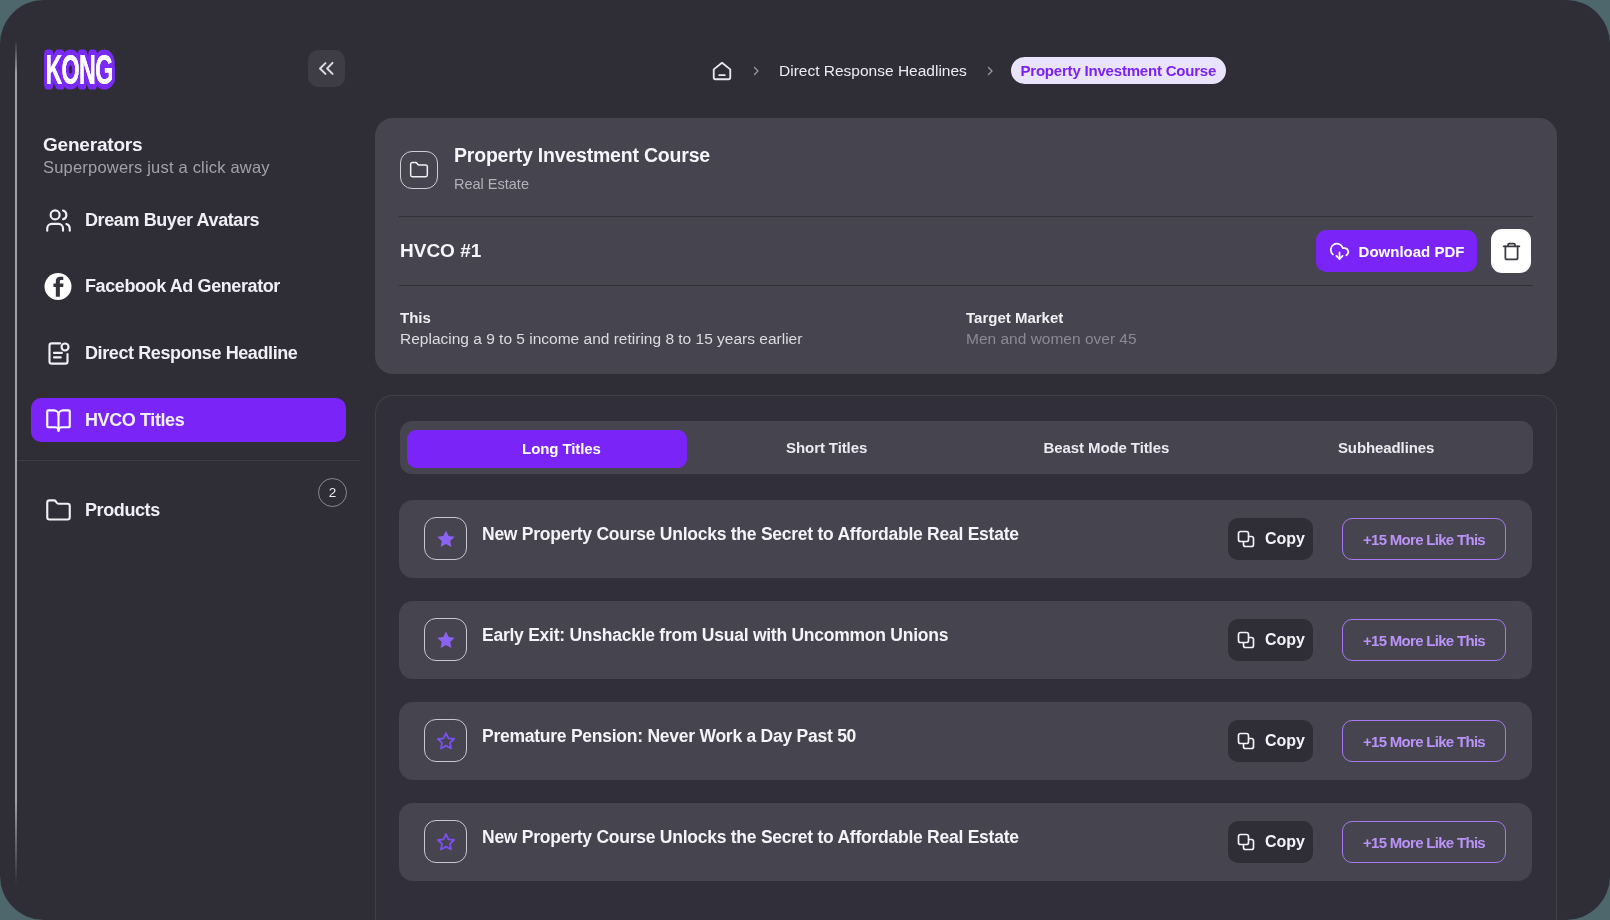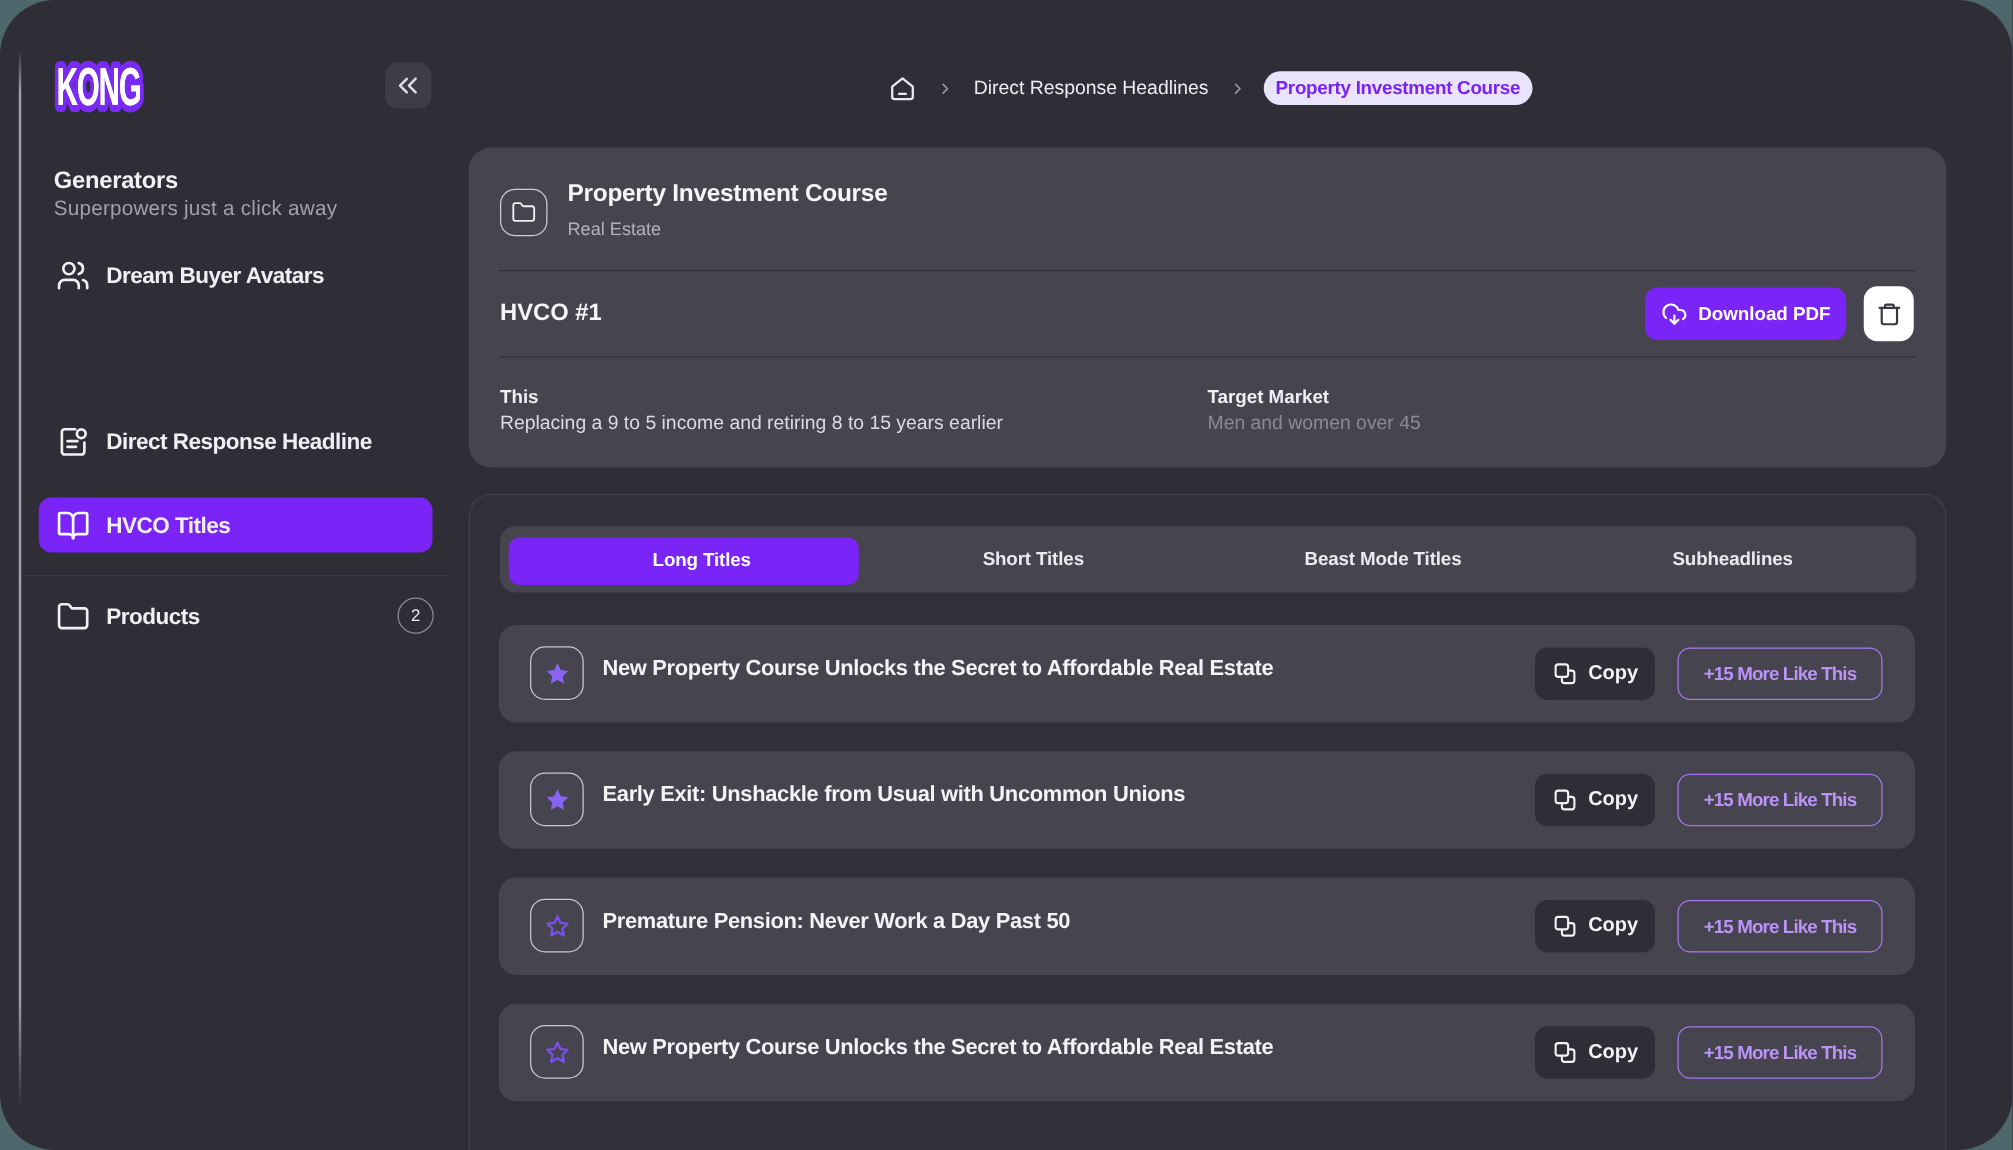--- a/index.html
+++ b/index.html
@@ -54,21 +54,21 @@
     border:1px solid rgba(255,255,255,0.08); border-radius:18px; }
   .tabs { position:absolute; left:24px; top:25px; width:1133px; height:53px; background:#46444e; border-radius:12px;
     display:flex; align-items:center; padding:0 7px; }
   .tab { width:280px; text-align:center; font-size:15px; font-weight:700; color:#eceaf0; letter-spacing:-0.1px; }
   .tab-active { background:#7a24f7; border-radius:9px; height:38px; line-height:38px; color:#fff; margin-top:3px;padding-left:29px; }
   .row { position:absolute; left:23px; width:1133px; height:78px; background:#46444e; border-radius:14px; }
   .starbox { position:absolute; left:25px; top:17px; width:43px; height:43px; border:1.5px solid #c9c8d0;
     border-radius:12px; display:flex; align-items:center; justify-content:center; }
   .row-title { position:absolute; left:83px; top:0; height:68px; display:flex; align-items:center;
     font-size:17.5px; font-weight:700; color:#f4f3f7; letter-spacing:-0.25px; }
-  .btn-copy { position:absolute; left:829px; top:18px; width:96px; height:42px; background:#2f2e36; border-radius:10px;
+  .btn-copy { position:absolute; left:829px; top:18px; width:85px; height:42px; background:#2f2e36; border-radius:10px;
     color:#f4f3f7; display:flex; align-items:center; justify-content:center; gap:9px; }
   .btn-copy .lbl { font-size:16px; font-weight:700; }
   .btn-more { position:absolute; left:943px; top:18px; width:164px; height:42px; border:1.5px solid #a678f2;
     border-radius:10px; color:#bb93f8; font-size:15px; font-weight:700; letter-spacing:-0.7px; display:flex; align-items:center; justify-content:center; }
 </style>
 </head>
 <body>
 <div class="app">
   <div class="scrollline"></div>
 
@@ -91,20 +91,29 @@
     <span class="ic">
         <svg width="27" height="27" viewBox="0 0 24 24" fill="none" stroke="currentColor" stroke-width="1.9" stroke-linecap="round" stroke-linejoin="round">
           <path d="M16 21v-2a4 4 0 0 0-4-4H6a4 4 0 0 0-4 4v2"></path>
           <circle cx="9" cy="7" r="4"></circle>
           <path d="M22 21v-2a4 4 0 0 0-3-3.87"></path>
           <path d="M16 3.13a4 4 0 0 1 0 7.75"></path>
         </svg>
       </span>
     <span class="lbl">Dream Buyer Avatars</span>
   </div>
+  <div class="nav-item" style="top:264px;">
+    <span class="ic">
+        <svg width="29" height="29" viewBox="0 0 27 27">
+          <circle cx="13.5" cy="13.5" r="13" fill="#fff"></circle>
+          <path d="M18.5 14.1h-3.2v9.3h-3.9v-9.3h-2.3v-3.4h2.3V8.3c0-2.4 1.2-4.3 4.3-4.3h2.9v3.3h-2c-.8 0-1.3.4-1.3 1.3v2.1h3.5z" fill="#35343d"></path>
+        </svg>
+      </span>
+    <span class="lbl">Facebook Ad Generator</span>
+  </div>
   <div class="nav-item" style="top:331px;">
     <span class="ic">
         <svg width="27" height="27" viewBox="0 0 24 24" fill="none" stroke="currentColor" stroke-width="1.9" stroke-linecap="round" stroke-linejoin="round">
           <path d="M20 12.5V19a2 2 0 0 1-2 2H6a2 2 0 0 1-2-2V5a2 2 0 0 1 2-2h7.5"></path>
           <path d="M8 11.5h7"></path>
           <path d="M8 15.5h6"></path>
           <circle cx="17.8" cy="6.2" r="3.1"></circle>
         </svg>
       </span>
     <span class="lbl">Direct Response Headline</span>
@@ -112,21 +121,21 @@
   <div class="nav-item nav-active" style="top:398px;">
     <span class="ic">
         <svg width="27" height="27" viewBox="0 0 24 24" fill="none" stroke="#fff" stroke-width="1.9" stroke-linecap="round" stroke-linejoin="round">
           <path d="M12 7v14"></path>
           <path d="M3 18a1 1 0 0 1-1-1V4a1 1 0 0 1 1-1h5a4 4 0 0 1 4 4 4 4 0 0 1 4-4h5a1 1 0 0 1 1 1v13a1 1 0 0 1-1 1h-6a3 3 0 0 0-3 3 3 3 0 0 0-3-3z"></path>
         </svg>
       </span>
     <span class="lbl">HVCO Titles</span>
   </div>
   <div class="side-div"></div>
-  <div class="nav-item" style="top:471px;">
+  <div class="nav-item" style="top:488px;">
     <span class="ic">
         <svg width="27" height="27" viewBox="0 0 24 24" fill="none" stroke="currentColor" stroke-width="1.9" stroke-linecap="round" stroke-linejoin="round">
           <path d="M20 20a2 2 0 0 0 2-2V8a2 2 0 0 0-2-2h-7.9a2 2 0 0 1-1.69-.9L9.6 3.9A2 2 0 0 0 7.93 3H4a2 2 0 0 0-2 2v13a2 2 0 0 0 2 2Z"></path>
         </svg>
       </span>
     <span class="lbl">Products</span>
   </div>
   <div class="badge">2</div>
 
   <div class="crumbs">

